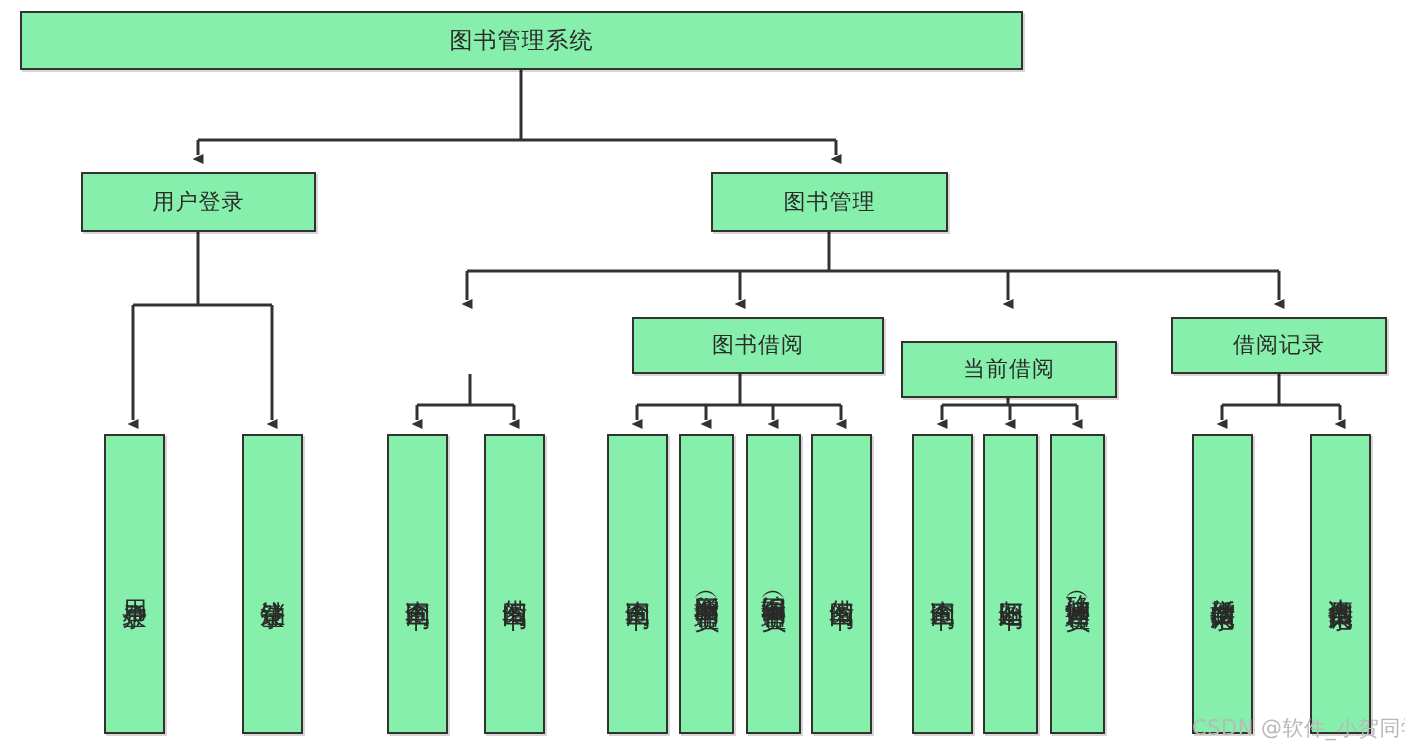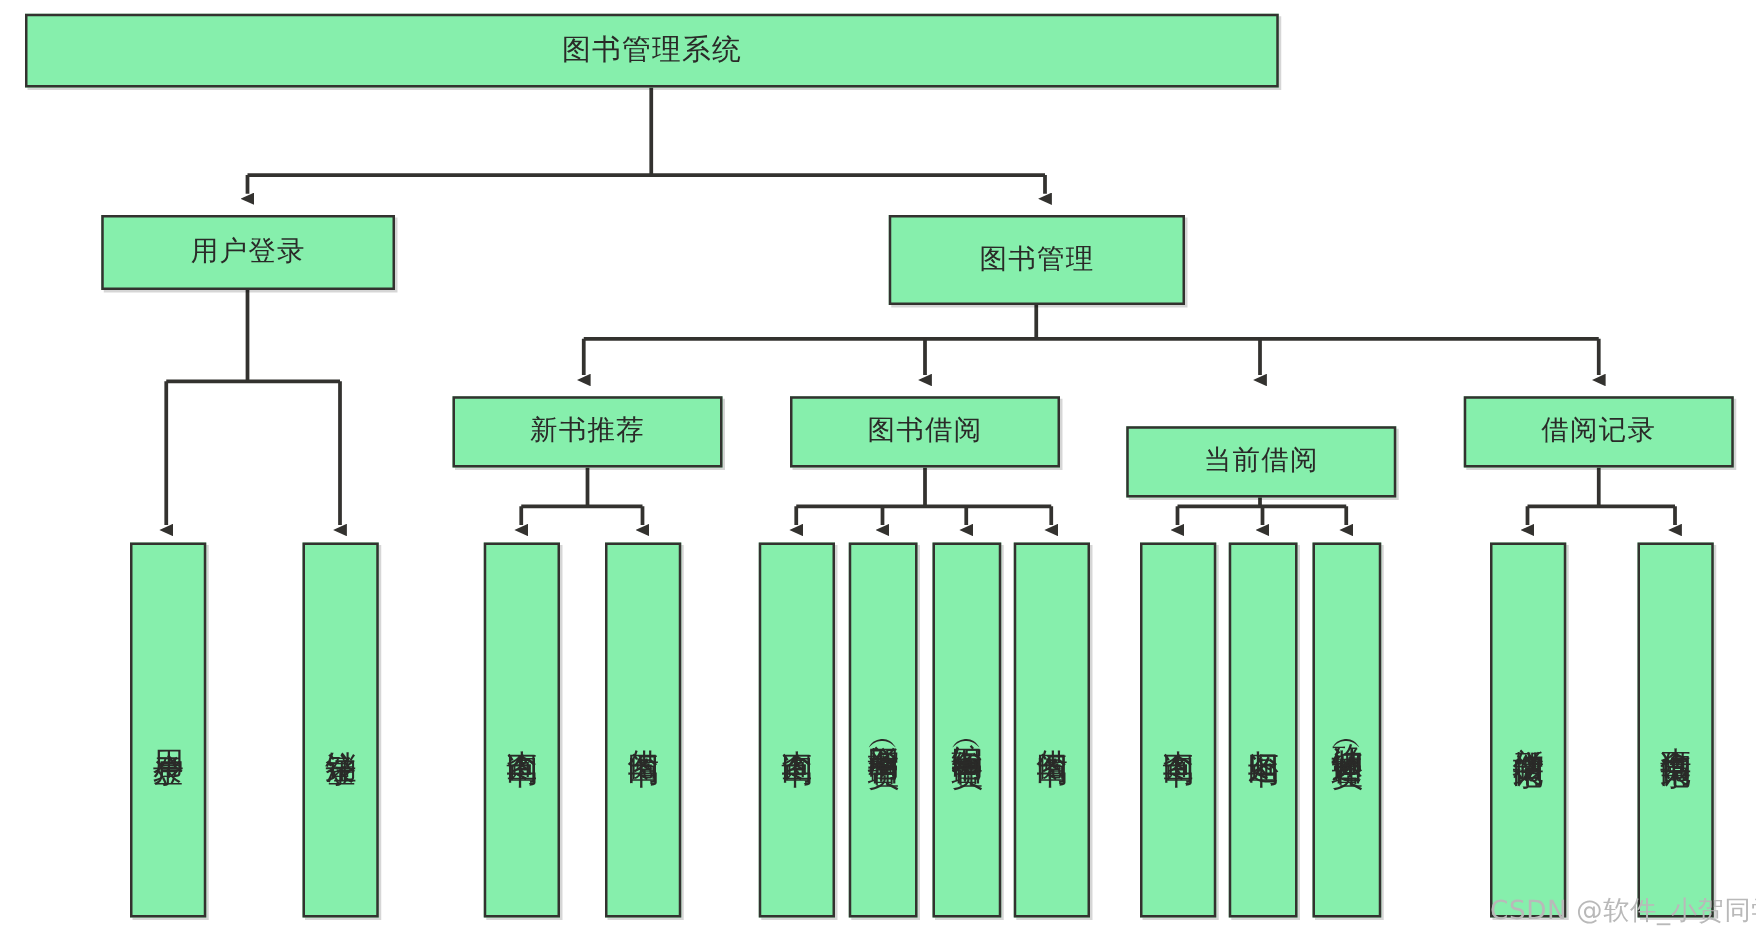--- a/index.html
+++ b/index.html
@@ -123,29 +123,26 @@
   </svg>
 
   <div class="node horiz root" style="left:20px; top:11px; width:1003px; height:59px;">
     <span class="label">图书管理系统</span>
   </div>
 
   <div class="node horiz" style="left:81px; top:172px; width:235px; height:60px;">
     <span class="label">用户登录</span>
   </div>
 
-  <div class="node horiz" style="left:711px; top:172px; width:237px; height:72px;">
+  <div class="node horiz" style="left:711px; top:172px; width:237px; height:60px;">
     <span class="label">图书管理</span>
   </div>
 
-  <div class="node horiz" style="left:362px; top:317px; width:216px; height:57px;">
-    <span class="label">新书推荐</span>
-  </div>
-
-  <div class="node horiz" style="left:632px; top:317px; width:216px; height:57px;">
+
+  <div class="node horiz" style="left:632px; top:317px; width:252px; height:57px;">
     <span class="label">图书借阅</span>
   </div>
 
   <div class="node horiz" style="left:901px; top:317px; width:216px; height:57px;margin-top:24px;">
     <span class="label">当前借阅</span>
   </div>
 
   <div class="node horiz" style="left:1171px; top:317px; width:216px; height:57px;">
     <span class="label">借阅记录</span>
   </div>

